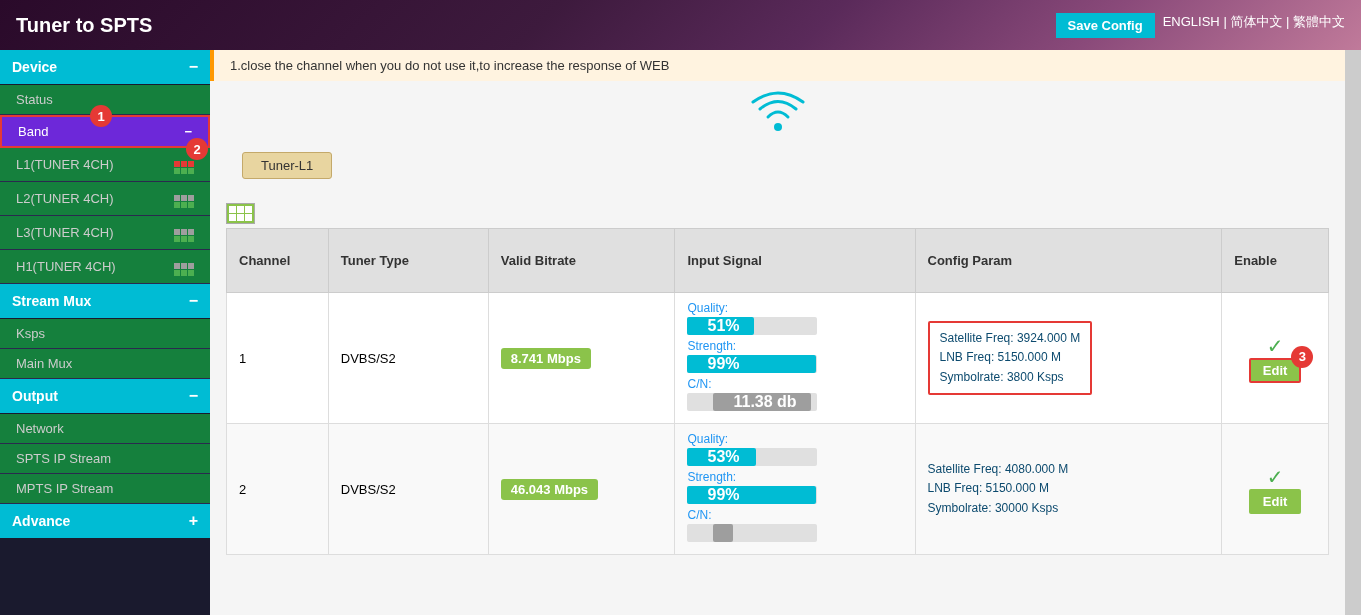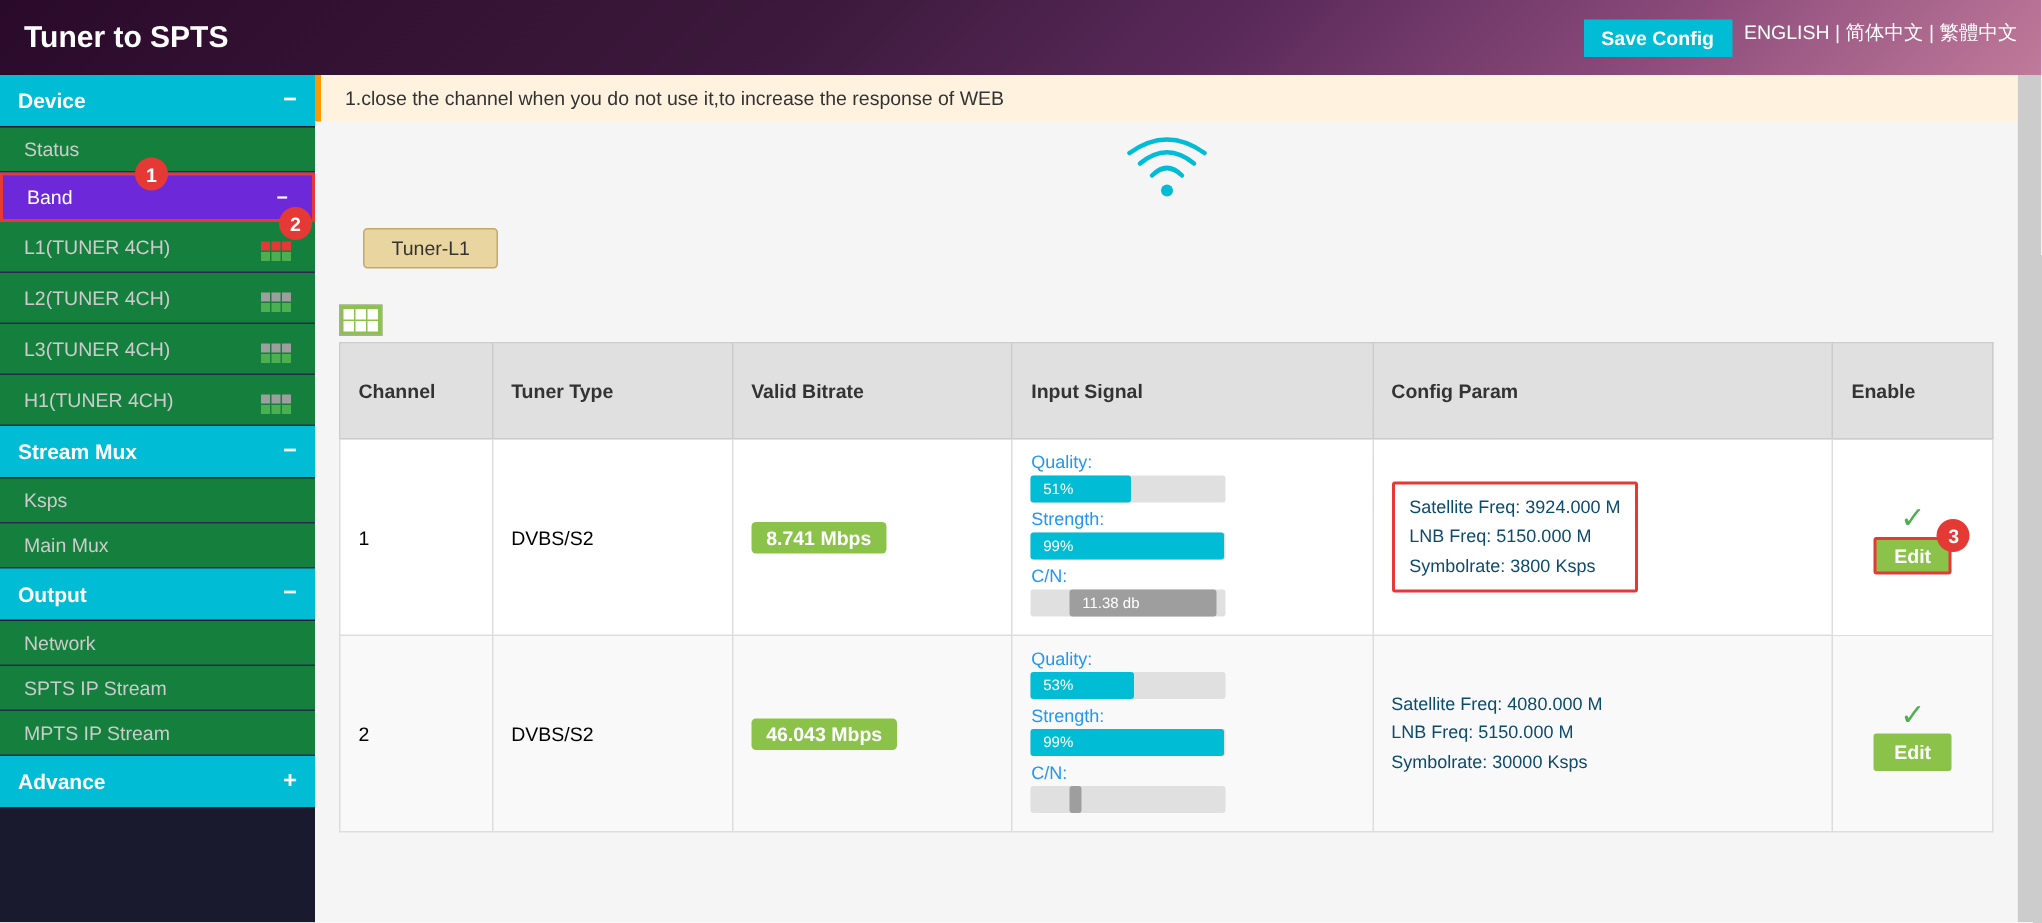--- a/index.html
+++ b/index.html
@@ -144,21 +144,21 @@
       padding: 3px 10px;
       border-radius: 3px;
       font-weight: bold;
       font-size: 13px;
       display: inline-block;
     }
 
     
     .signal-label { color: #2196f3; font-size: 12px; margin-bottom: 2px; }
     .signal-bar-bg { background: #e0e0e0; height: 18px; border-radius: 2px; width: 130px; position: relative; margin-bottom: 4px; }
-    .signal-bar-fill { background: #00bcd4; height: 100%; border-radius: 2px; display: flex; align-items: center; padding-left: 8px; color: #fff; font-size: 10px; font-weight: normal; }
+    .signal-bar-fill { background: #00bcd4; height: 100%; border-radius: 2px; display: flex; align-items: center; padding-left: 20px; color: #fff; font-size: 16px; font-weight: bold; }
     .signal-bar-fill.db { background: #9e9e9e; margin-left: 26px; }
 
     
     .config-param-box {
       font-size: 12px;
       color: #0c4a6e;
       line-height: 1.6;
     }
     .config-param-highlighted {
       border: 2px solid #e53935;

